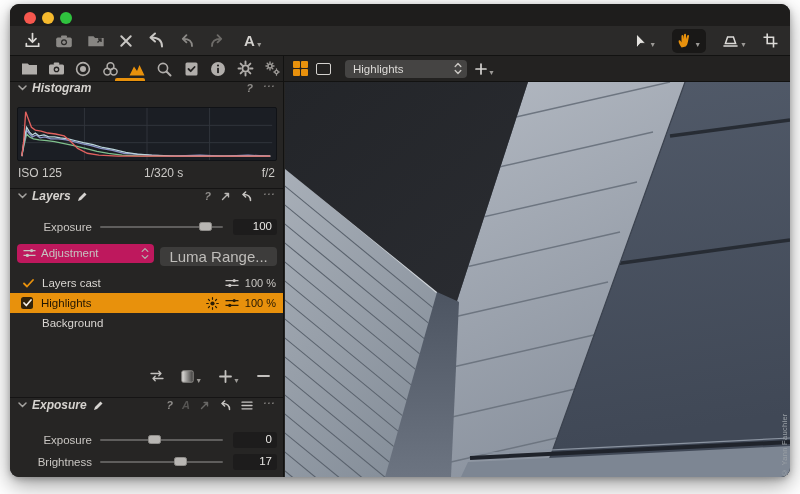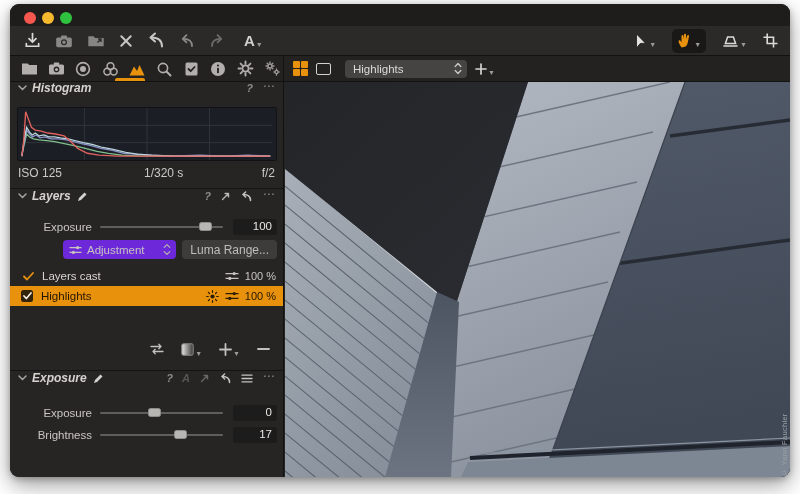--- a/index.html
+++ b/index.html
@@ -65,25 +65,25 @@
 
   .slider-row { display:flex; align-items:center; height:21px; padding:0 6px 0 0; }
   .slider-row .lab { width:90px; text-align:right; font-size:11.5px; color:#c9c6c2; padding-right:8px; }
   .track { position:relative; flex:1; height:2px; background:#5f5e5d; border-radius:1px; margin-right:10px; }
   .thumb { position:absolute; top:-4px; width:13px; height:9px; background:#b8b6b3; border-radius:2.5px;
     border:1px solid #8f8d8a; transform:translateX(-6px); }
   .valbox { width:44px; height:16px; background:#1d1c1c; border-radius:3px; color:#e8e6e3;
     font-size:11.5px; text-align:right; padding:1px 5px 0 0; }
 
   .ctl-row { display:flex; align-items:center; gap:6px; padding:3px 6px 2px 7px; }
-  .dropdown { flex:1.08; height:19px; background:#6d28d9; border-radius:4px; display:flex; align-items:center;
-    padding:0 5px 0 6px; color:#c6c3c0; font-size:11.5px;margin-left:46px; }
+  .dropdown { flex:1.08; height:19px; background:#be185d; border-radius:4px; display:flex; align-items:center;
+    padding:0 5px 0 6px; color:#c6c3c0; font-size:11.5px; }
   .dropdown .lbl { margin-left:5px; flex:1; }
-  .btn { flex:1; height:19px; background:#3d3c3b; border-radius:4px; color:#bfbdba; font-size:12px;
-    display:flex; align-items:center; justify-content:center; }
+  .btn { flex:1; height:19px; background:#3d3c3b; border-radius:4px; color:#bfbdba; font-size:15px;
+    display:flex; align-items:center; justify-content:center;margin-top:7px; }
 
   .layer-list { margin-top:5px; }
   .layer-row { display:flex; align-items:center; height:20px; padding:0 7px 0 13px; font-size:11.5px; color:#d8d5d1; }
   .layer-row .nm { margin-left:8px; }
   .layer-row .rt { margin-left:auto; display:flex; align-items:center; gap:6px; }
   .layer-row .pct { font-size:11px; color:#c9c6c2; }
   .layer-row.selected { background:#e8910c; color:#231703; }
   .layer-row.selected .pct { color:#231703; }
   .layer-row .indent { width:12px; }
   .chk { width:12px; height:12px; background:#32230a; border-radius:2.5px; display:flex;
@@ -414,20 +414,24 @@
               <svg width="14" height="10" viewBox="0 0 14 10">
                   <g stroke="#2b1d04" stroke-width="1.2">
                     <line x1="0.5" y1="2.6" x2="13.5" y2="2.6"></line>
                     <line x1="0.5" y1="7.4" x2="13.5" y2="7.4"></line>
                   </g>
                   <circle cx="9.2" cy="2.6" r="1.6" fill="#2b1d04"></circle>
                   <circle cx="4.8" cy="7.4" r="1.6" fill="#2b1d04"></circle>
                 </svg>
               <span class="pct">100 %</span>
             </span>
+          </div>
+          <div class="layer-row">
+            <span class="indent"></span>
+            <span class="nm" style="margin-left:7px;">Background</span>
           </div>
         </div>
 
         <div class="layer-tools">
           <span class="tbtn">
             <svg width="14" height="12" viewBox="0 0 14 12">
                 <g stroke="#c3c1be" stroke-width="1.3" fill="none" stroke-linecap="round" stroke-linejoin="round">
                   <path d="M1 3.5h10M8.8 1.3l2.2 2.2-2.2 2.2"></path>
                   <path d="M13 8.5H3M5.2 6.3L3 8.5l2.2 2.2"></path>
                 </g>

